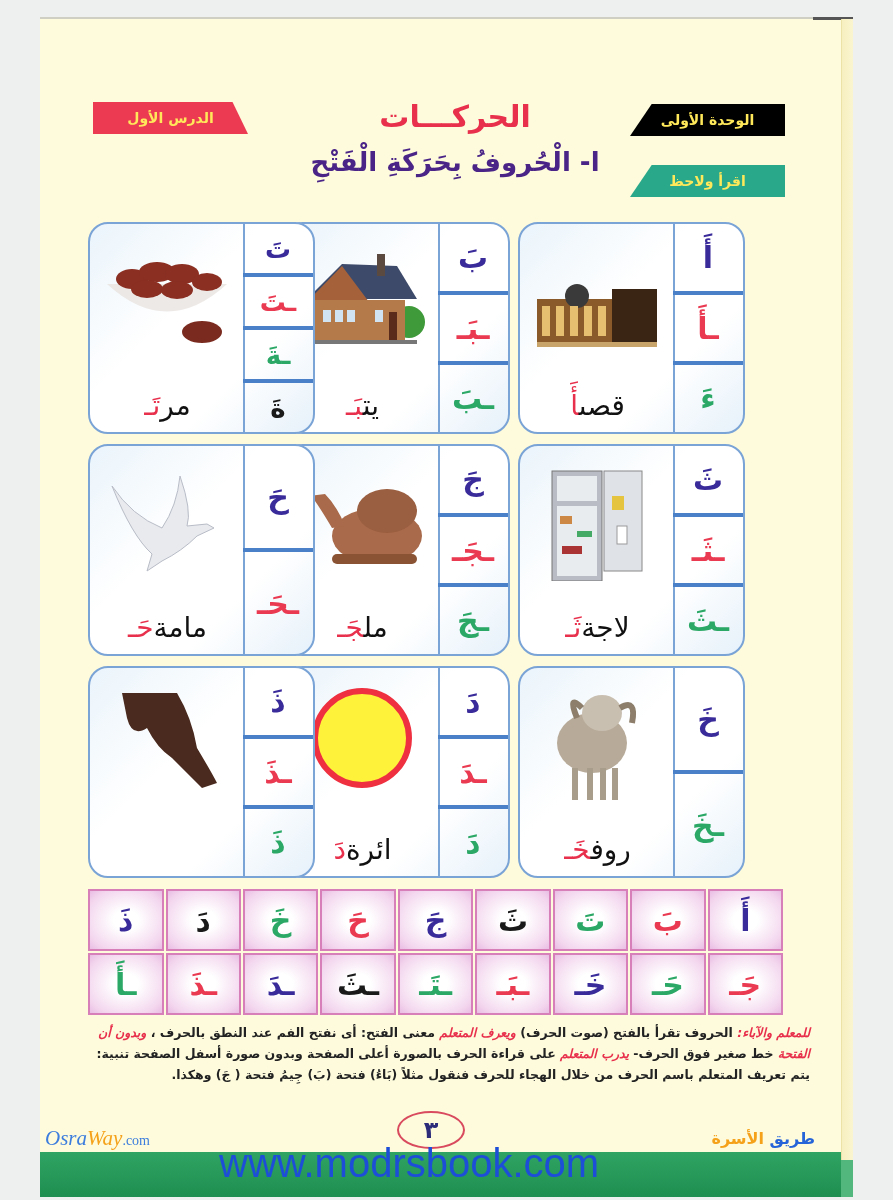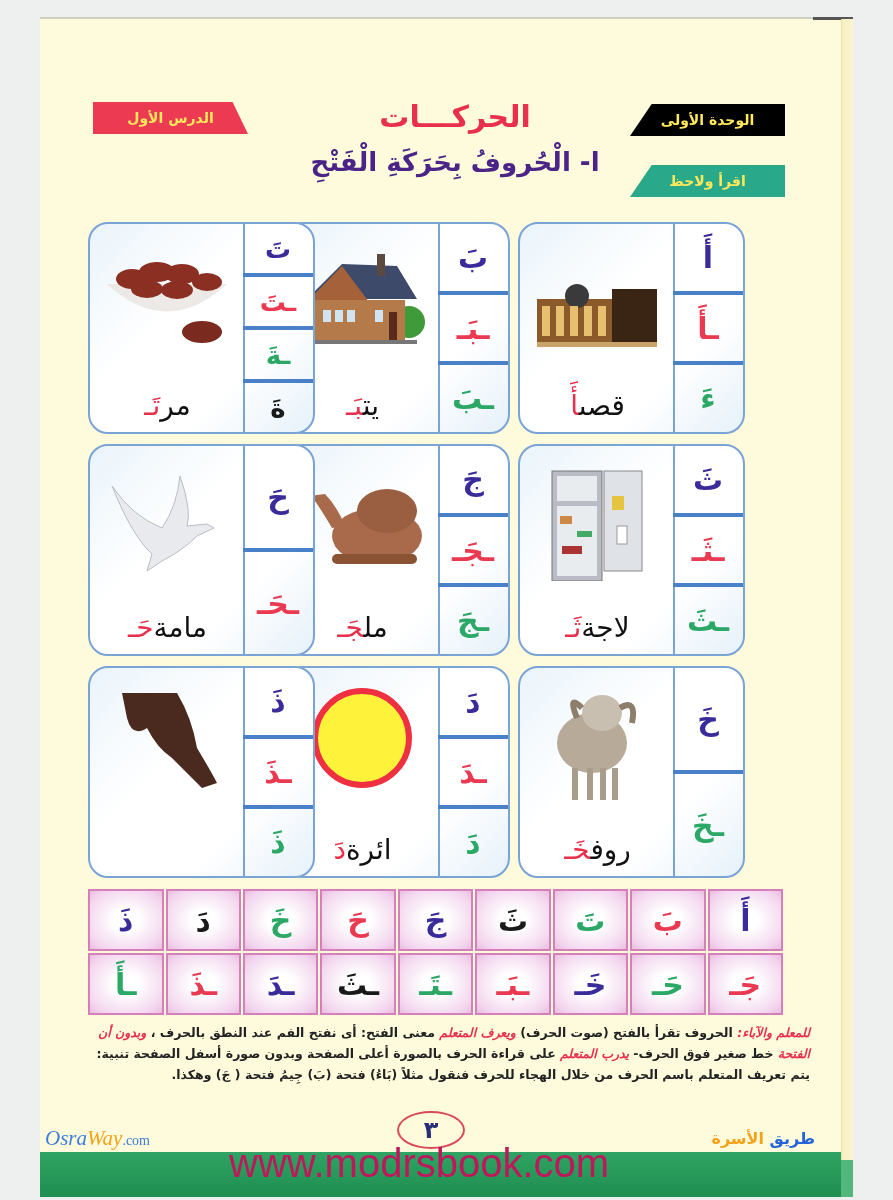--- a/index.html
+++ b/index.html
@@ -91,22 +91,22 @@
     position: absolute; left: 357px; top: 1092px; width: 68px; height: 38px;
     border: 2px solid #d94a5e; border-radius: 50%;
     display: flex; align-items: center; justify-content: center;
     color: #2b2b7a; font-size: 24px; font-weight: bold;
   }
   .brand-left { position: absolute; left: 5px; top: 1107px; font-size: 21px; font-style: italic; font-family: Liberation Serif, serif; }
   .brand-left .a { color: #3c7ddd; } .brand-left .b { color: #f5a21a; } .brand-left .c { color: #3c7ddd; font-size: 14px; font-style: normal; }
   .brand-right { position: absolute; right: 38px; top: 1110px; font-size: 16px; font-weight: bold; direction: rtl; }
   .brand-right .a { color: #2563d9; margin-top: 27px; } .brand-right .b { color: #f5a21a; }
   .watermark {
-    position: absolute; left: 189px; top: 1122px; font-family: "Liberation Sans", sans-serif;
-    font-size: 40px; color: #be185d; letter-spacing: 0px;
+    position: absolute; left: 179px; top: 1122px; font-family: "Liberation Sans", sans-serif;
+    font-size: 40px; color: #1d4ed8; letter-spacing: 0px;
   }
 
   .c-purple { color: #3a2b9a; } .c-red { color: #ea3a52; } .c-green { color: #2ba866; } .c-black { color: #1a1a1a; }
 </style>
 </head>
 <body>
 
 <div class="page">
   <div class="page-corner"></div>
   <div class="page-edge"></div>

